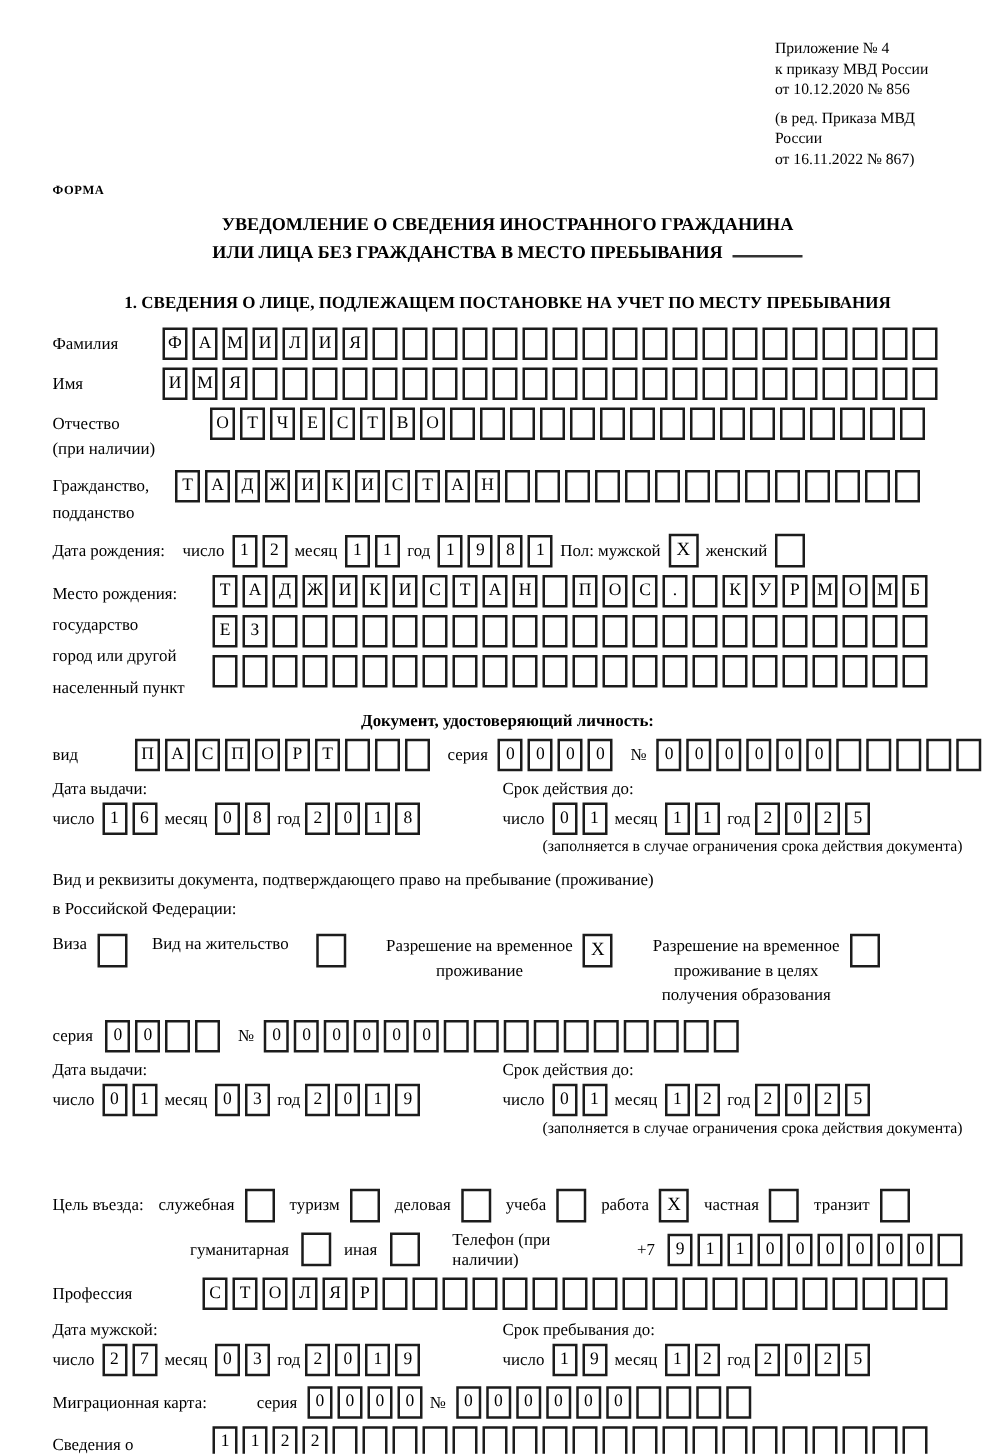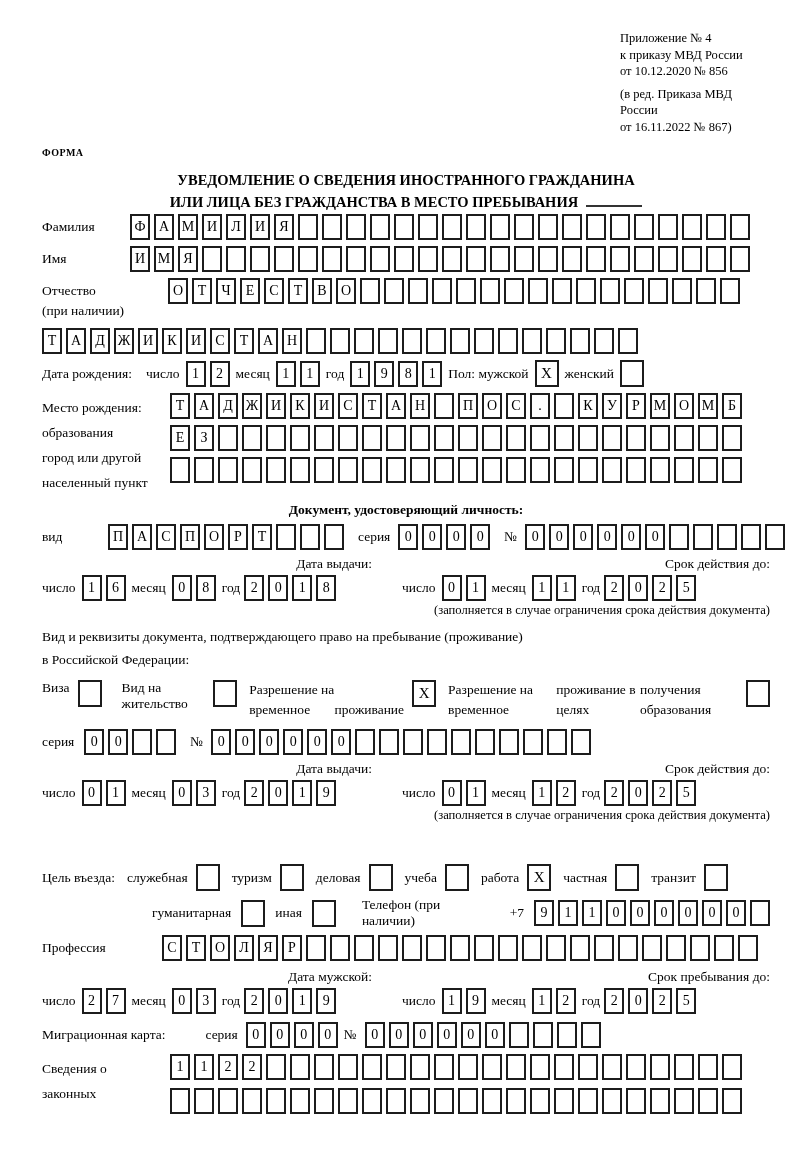--- a/index.html
+++ b/index.html
@@ -27,30 +27,30 @@
   .cellcol{display:flex;flex-direction:column;gap:6px;}
   .checkbox{box-sizing:border-box;width:24px;height:27px;border:2px solid #1c1c1c;flex-shrink:0;
         display:inline-flex;align-items:center;justify-content:center;font-size:15px;}
   .dlbl{margin:0 6px;}
   .mlbl{margin:0 8px 0 14px;}
 
   
   .dates-duo{display:flex;margin-bottom:2px;}
   .half1{width:360px;}
   .half2{flex:1;}
-  .dcaption{text-align:right;margin-bottom:3px;}
+  .dcaption{text-align:left;margin-bottom:3px;}
   .half1 .dcaption{width:330px;}
   .dfields{display:flex;align-items:center;}
   .note-right{text-align:right;font-size:12.6px;margin-bottom:8px;}
 
   
   .res-head{line-height:1.7;}
   .options-row{display:flex;align-items:flex-start;margin:8px 0 10px 0;gap:12px;}
   .opt{display:flex;align-items:flex-start;gap:8px;}
-  .optlines{display:flex;flex-direction:row;align-items:flex-end;line-height:1.45;}
+  .optlines{display:flex;flex-direction:column;align-items:center;line-height:1.45;margin-left:20px;}
 
   
   .purpose{gap:8px;flex-wrap:nowrap;margin-top:41px;}
   .purpose .plbl{margin-left:4px;}
   .purpose2{margin-left:110px;gap:10px;}
 
   .center-bold{text-align:center;font-weight:bold;margin:2px 0 6px 0;}
 </style>
 </head>
 <body>
@@ -66,20 +66,21 @@
     <div>от 16.11.2022 № 867)</div>
   </div>
 
   <div class="forma">ФОРМА</div>
 
   <div class="title">
     <div>УВЕДОМЛЕНИЕ О СВЕДЕНИЯ ИНОСТРАННОГО ГРАЖДАНИНА</div>
     <div><span>ИЛИ ЛИЦА БЕЗ ГРАЖДАНСТВА В МЕСТО ПРЕБЫВАНИЯ</span><span class="title-blank"></span></div>
   </div>
 
+  <div class="sec-heading">1. СВЕДЕНИЯ О ЛИЦЕ, ПОДЛЕЖАЩЕМ ПОСТАНОВКЕ НА УЧЕТ ПО МЕСТУ ПРЕБЫВАНИЯ</div>
 
   <div class="frow">
     <span class="lbl w88">Фамилия</span>
     <span class="cells">
         <span class="cell">Ф</span>
         <span class="cell">А</span>
         <span class="cell">М</span>
         <span class="cell">И</span>
         <span class="cell">Л</span>
         <span class="cell">И</span>
@@ -165,20 +166,24 @@
         <span class="cell"></span>
         <span class="cell"></span>
         <span class="cell"></span>
         <span class="cell"></span>
         <span class="cell"></span>
         <span class="cell"></span>
       </span>
   </div>
 
   <div class="frow top">
+    <span class="lblblock w98">
+      <span>Гражданство,</span>
+      <span>подданство</span>
+    </span>
     <span class="cells">
         <span class="cell">Т</span>
         <span class="cell">А</span>
         <span class="cell">Д</span>
         <span class="cell">Ж</span>
         <span class="cell">И</span>
         <span class="cell">К</span>
         <span class="cell">И</span>
         <span class="cell">С</span>
         <span class="cell">Т</span>
@@ -222,21 +227,21 @@
       </span>
     <span class="dlbl"><span>Пол:</span> <span>мужской</span></span>
     <span class="checkbox">X</span>
     <span class="dlbl">женский</span>
     <span class="checkbox"></span>
   </div>
 
   <div class="frow top">
     <span class="lblblock w128" style="line-height:1.85">
       <span>Место рождения:</span>
-      <span>образования</span>
+      <span>государство</span>
       <span>город или другой</span>
       <span>населенный пункт</span>
     </span>
     <span class="cellcol">
       <span class="cells">
           <span class="cell">Т</span>
           <span class="cell">А</span>
           <span class="cell">Д</span>
           <span class="cell">Ж</span>
           <span class="cell">И</span>

